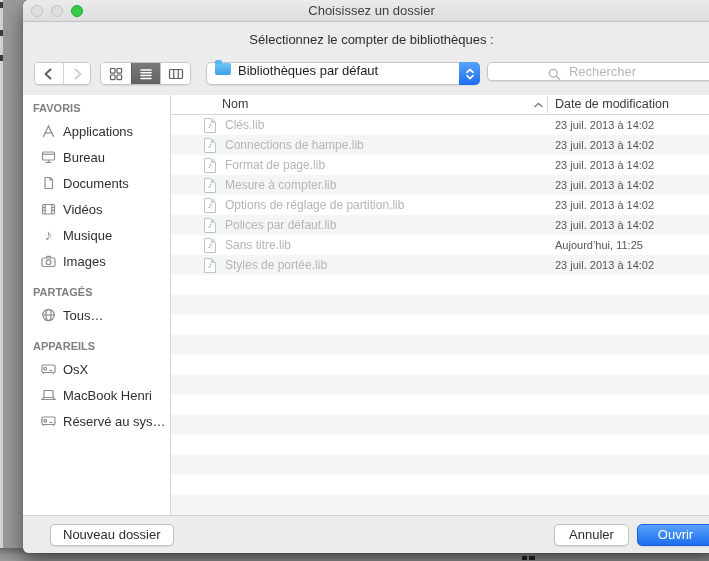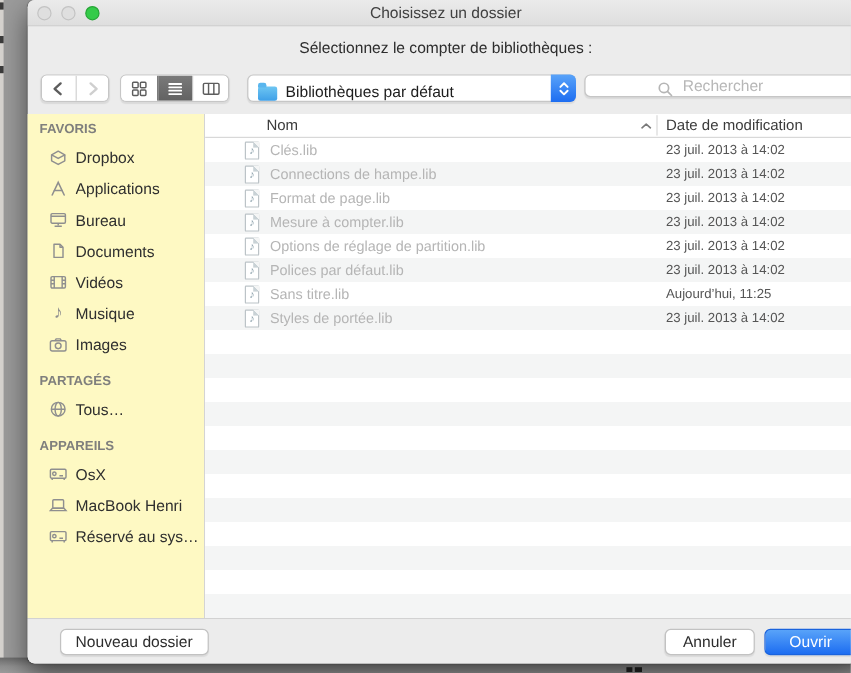--- a/index.html
+++ b/index.html
@@ -39,40 +39,40 @@
               display:flex; overflow:hidden; }
   .navgroup .seg { width:50%; display:flex; align-items:center; justify-content:center; background:#fff; }
   .navgroup .seg + .seg { border-left:1px solid #d2d2d2; }
   .viewgroup { position:absolute; left:77px; top:6px; width:91px; height:23px; border-radius:5px;
                display:flex; overflow:hidden; }
   .viewgroup .seg { width:33.34%; display:flex; align-items:center; justify-content:center; background:#fff; }
   .viewgroup .seg + .seg { border-left:1px solid #c6c6c6; }
   .viewgroup .seg.sel { background:linear-gradient(180deg,#7a7a7a,#626262); border-left-color:#5c5c5c; }
 
   .popup { position:absolute; left:183px; top:6px; width:274px; height:23px; border-radius:5px;
-           display:flex; align-items:flex-end; }
+           display:flex; align-items:flex-start; }
   .popup .folder { width:16px; height:12px; background:linear-gradient(180deg,#6ec6f2,#3fa0e8);
                    border-radius:2px; margin-left:8px; position:relative; }
   .popup .folder::before { content:""; position:absolute; top:-3px; left:0; width:7px; height:4px;
                    background:#5ab6ee; border-radius:2px 2px 0 0; }
   .popup .plabel { margin-left:7px; font-size:13px; color:#1d1d1d; flex:1; white-space:nowrap;
                    overflow:hidden; }
   .popup .caps { width:21px; height:23px; margin:-1px -1px -1px 0; border-radius:0 5px 5px 0;
                  background:linear-gradient(180deg,#59a3f9,#1d6df1); display:flex; align-items:center;
                  justify-content:center; }
 
   .search { position:absolute; left:464px; top:6px; width:231px; height:19px; border-radius:5px; }
   .search input { position:absolute; inset:0; border:0; background:transparent; text-align:center;
                   font-size:13px; color:#333; outline:none; font-family:"Liberation Sans",sans-serif; }
   .search input::placeholder { color:#b7b7b7; }
   .search svg { position:absolute; left:50%; margin-left:-56px; top:4px; }
 
   
   .content { position:absolute; left:0; top:95px; width:100%; height:420px; display:flex; }
-  .sidebar { width:148px; height:100%; background:#fef9c3; border-right:1px solid #d4d4d4;
+  .sidebar { width:148px; height:100%; background:#ffffff; border-right:1px solid #d4d4d4;
              padding-top:7px; overflow:hidden; }
   .sechead { font-size:11px; font-weight:bold; color:#7f7f7d; padding:0 0 2px 10px; height:16px; }
   .sgap { height:12px; }
   .sitem { height:26px; display:flex; align-items:center; padding-left:17px; font-size:13px; color:#2f2f2f; }
   .sitem svg, .sitem .mnote { width:17px; flex:0 0 17px; text-align:center; }
   .sitem .slabel { margin-left:6px; white-space:nowrap; overflow:hidden; }
   .mnote { font-size:15px; color:#8f8f8f; line-height:16px; }
 
   .listpane { flex:1; height:100%; background:#fff; position:relative; }
   .lheader { position:absolute; left:0; top:0; right:0; height:20px; background:#fff;
@@ -205,29 +205,20 @@
       <input type="text" placeholder="Rechercher" style="">
     </div>
   </div>
 
   <div class="content">
     <aside class="sidebar">
       <div class="sechead">FAVORIS</div>
 
       <div class="sitem">
         <svg width="17" height="16">
-            <g fill="none" stroke="#8f8f8f" stroke-width="1.2" stroke-linejoin="round">
-              <path d="M3 6 L8.5 3 L14 6 L8.5 9 Z"></path>
-              <path d="M3 6 V11 L8.5 14 L14 11 V6"></path>
-            </g>
-          </svg>
-        <span class="slabel">Dropbox</span>
-      </div>
-      <div class="sitem">
-        <svg width="17" height="16">
             <g fill="none" stroke="#8f8f8f" stroke-width="1.3" stroke-linecap="round">
               <path d="M3.5 13.5 L8.5 3 L13.5 13.5"></path>
               <line x1="5.4" y1="9.8" x2="11.6" y2="9.8"></line>
             </g>
           </svg>
         <span class="slabel">Applications</span>
       </div>
       <div class="sitem">
         <svg width="17" height="16">
             <g fill="none" stroke="#8f8f8f" stroke-width="1.2">

